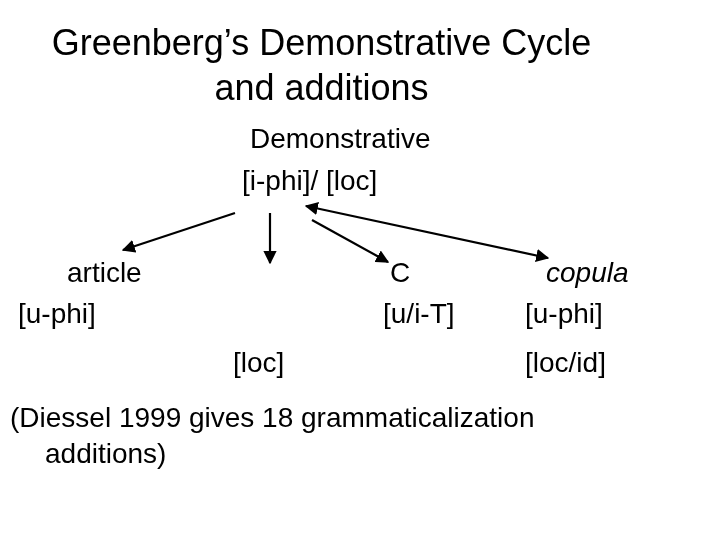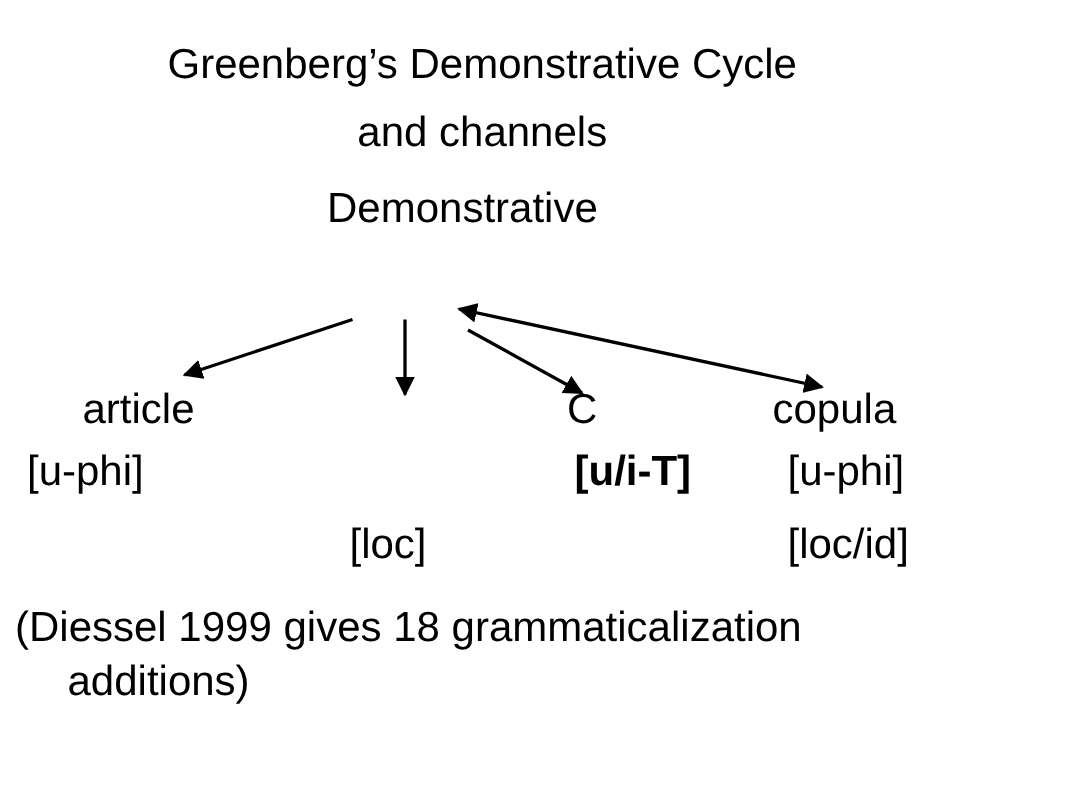--- a/index.html
+++ b/index.html
@@ -10,39 +10,39 @@
     background: #ffffff;
     color: #000000;
     font-family: "Liberation Sans", sans-serif;
     overflow: hidden;
   }
   .title {
     position: absolute;
     left: 0; top: 20px;
     width: 643px;
     text-align: center;
-    font-size: 28px;
+    font-size: 36px;
     line-height: 45px;
     font-weight: 400;
     margin: 0;
   }
   .abs { position: absolute; white-space: nowrap; }
   .body-text { font-size: 28px; line-height: 36px; }
-  .root-label    { left: 218px; top: 121px; }
+  .root-label    { left: 250px; top: 121px; }
   .root-features { left: 242px; top: 163px; }
-  .r1 { top: 255px; }
+  .r1 { top: 255px; margin-left: 12px; }
   .r2 { top: 296px; }
   .r3 { top: 345px; }
   .c-article-lbl { left: 55px; }
   .c-article-f   { left: 18px; }
   .c-dem         { left: 237px; }
   .c-dem-f       { left: 233px; }
   .c-c           { left: 378px; }
-  .c-c-f         { left: 383px; font-weight: bold; }
-  .c-copula      { left: 515px; }
+  .c-c-f         { left: 383px; }
+  .c-copula      { left: 534px; font-style: italic; }
   .c-copula-f    { left: 525px; }
   .note1 { left: 10px; top: 400px; }
   .note2 { left: 45px; top: 436px; }
   .arrows-layer {
     position: absolute;
     left: 0; top: 0;
     width: 720px; height: 540px;
     pointer-events: none;
   }
   .arrows-layer line {
@@ -51,24 +51,25 @@
     fill: none;
   }
 </style>
 </head>
 <body>
 
 <div class="slide">
 
   <h1 class="title">
     <span style="display:block">Greenberg’s Demonstrative Cycle</span>
-    <span style="display:block">and channels</span>
+    <span style="display:block">and additions</span>
   </h1>
 
   <div class="abs body-text root-label">Demonstrative</div>
+  <div class="abs body-text root-features">[i-phi]/ [loc]</div>
 
   <svg class="arrows-layer" viewBox="0 0 720 540" aria-hidden="true">
     <defs>
       <marker id="ah" viewBox="0 0 10 10" refX="9" refY="5" markerWidth="6" markerHeight="6" orient="auto-start-reverse">
         <path d="M 0 0 L 10 5 L 0 10 z" fill="#000000"></path>
       </marker>
     </defs>
     <line x1="235" y1="213" x2="123" y2="250" marker-end="url(#ah)"></line>
     <line x1="270" y1="213" x2="270" y2="263" marker-end="url(#ah)"></line>
     <line x1="312" y1="220" x2="388" y2="262" marker-end="url(#ah)"></line>

